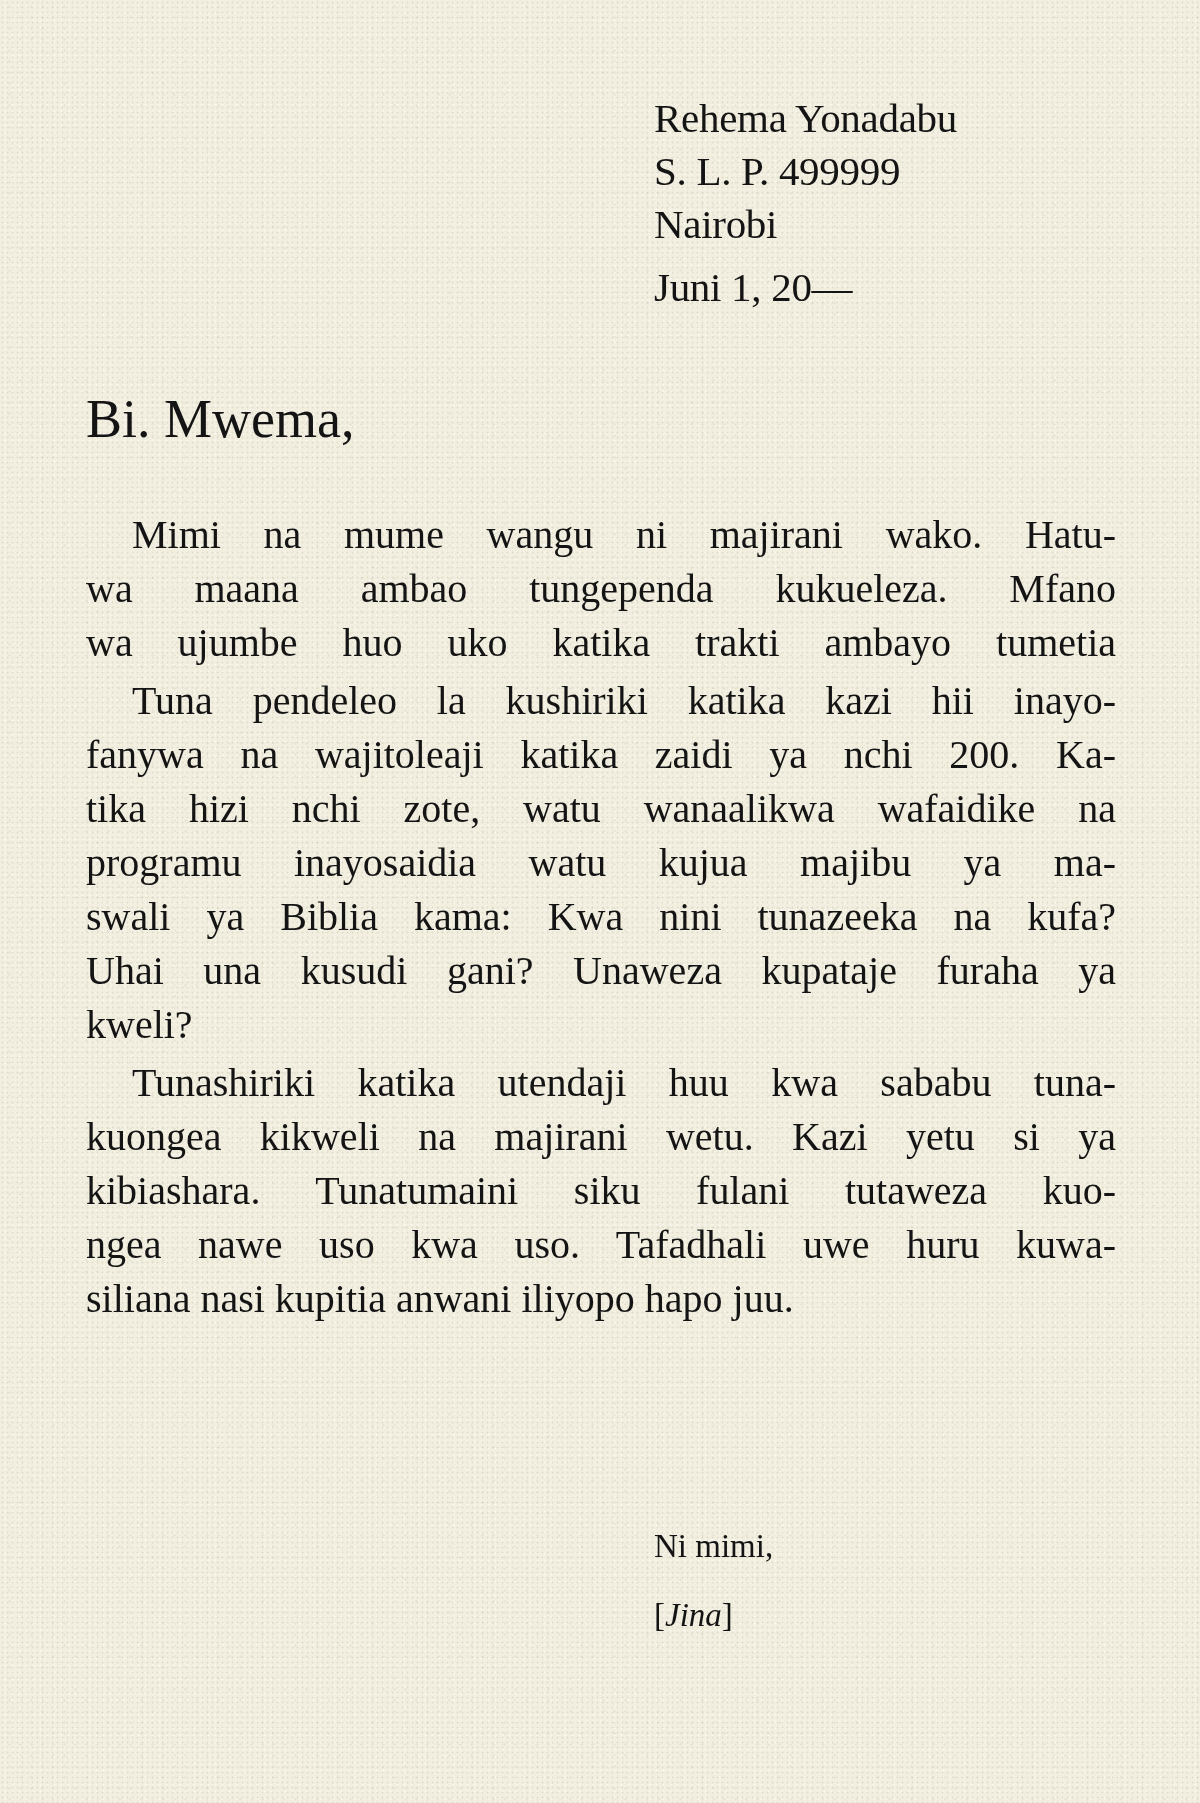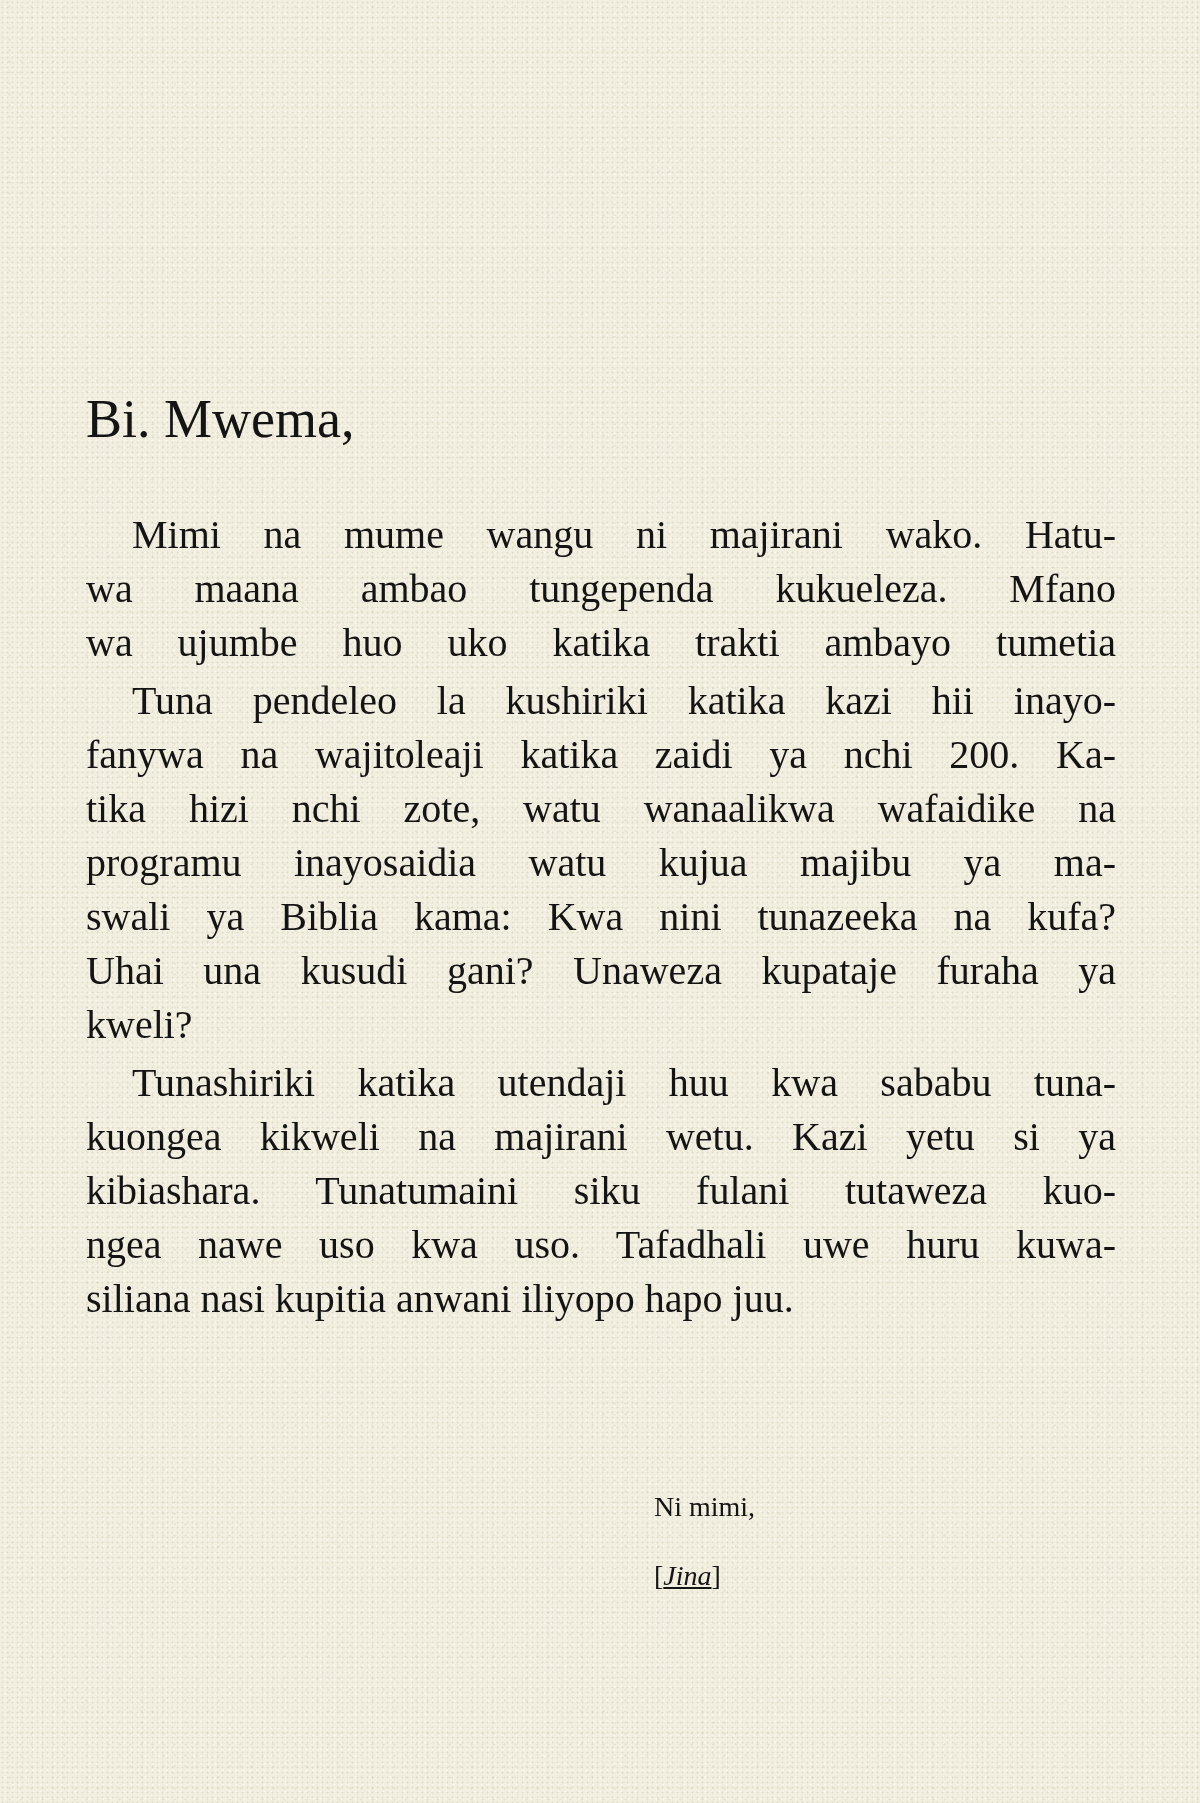--- a/index.html
+++ b/index.html
@@ -63,34 +63,40 @@
     text-align-last: justify;
     white-space: nowrap;
     overflow: visible;
     transform-origin: left center;
   }
   .ln.first { text-indent: 46px; }
   .ln.last { text-align-last: left; }
   .closing {
     position: absolute;
     left: 654px;
-    top: 1480px;
+    top: 1520px;
     font-family: "Liberation Serif", "DejaVu Serif", serif;
-    font-size: 28px;
+    font-size: 33px;
     line-height: 53px;
   }
   .closing .line { display: block; white-space: nowrap; }
-  .closing .sig { margin-top: 16px; text-decoration: underline; }
+  .closing .sig { margin-top: 16px; }
   .closing .sig em { font-style: italic; }
 </style>
 </head>
 <body>
 
 <div class="page">
 
+  <div class="sender">
+    <span class="line">Rehema Yonadabu</span>
+    <span class="line">S. L. P. 499999</span>
+    <span class="line">Nairobi</span>
+    <span class="line date">Juni 1, 20—</span>
+  </div>
 
   <div class="salutation">Bi. Mwema,</div>
 
   <div class="body">
     <div class="para">
       <span class="ln first">Mimi na mume wangu ni majirani wako. Hatu-</span>
       <span class="ln">wa maana ambao tungependa kukueleza. Mfano</span>
       <span class="ln">wa ujumbe huo uko katika trakti ambayo tumetia</span>
     </div>
     <div class="para">

